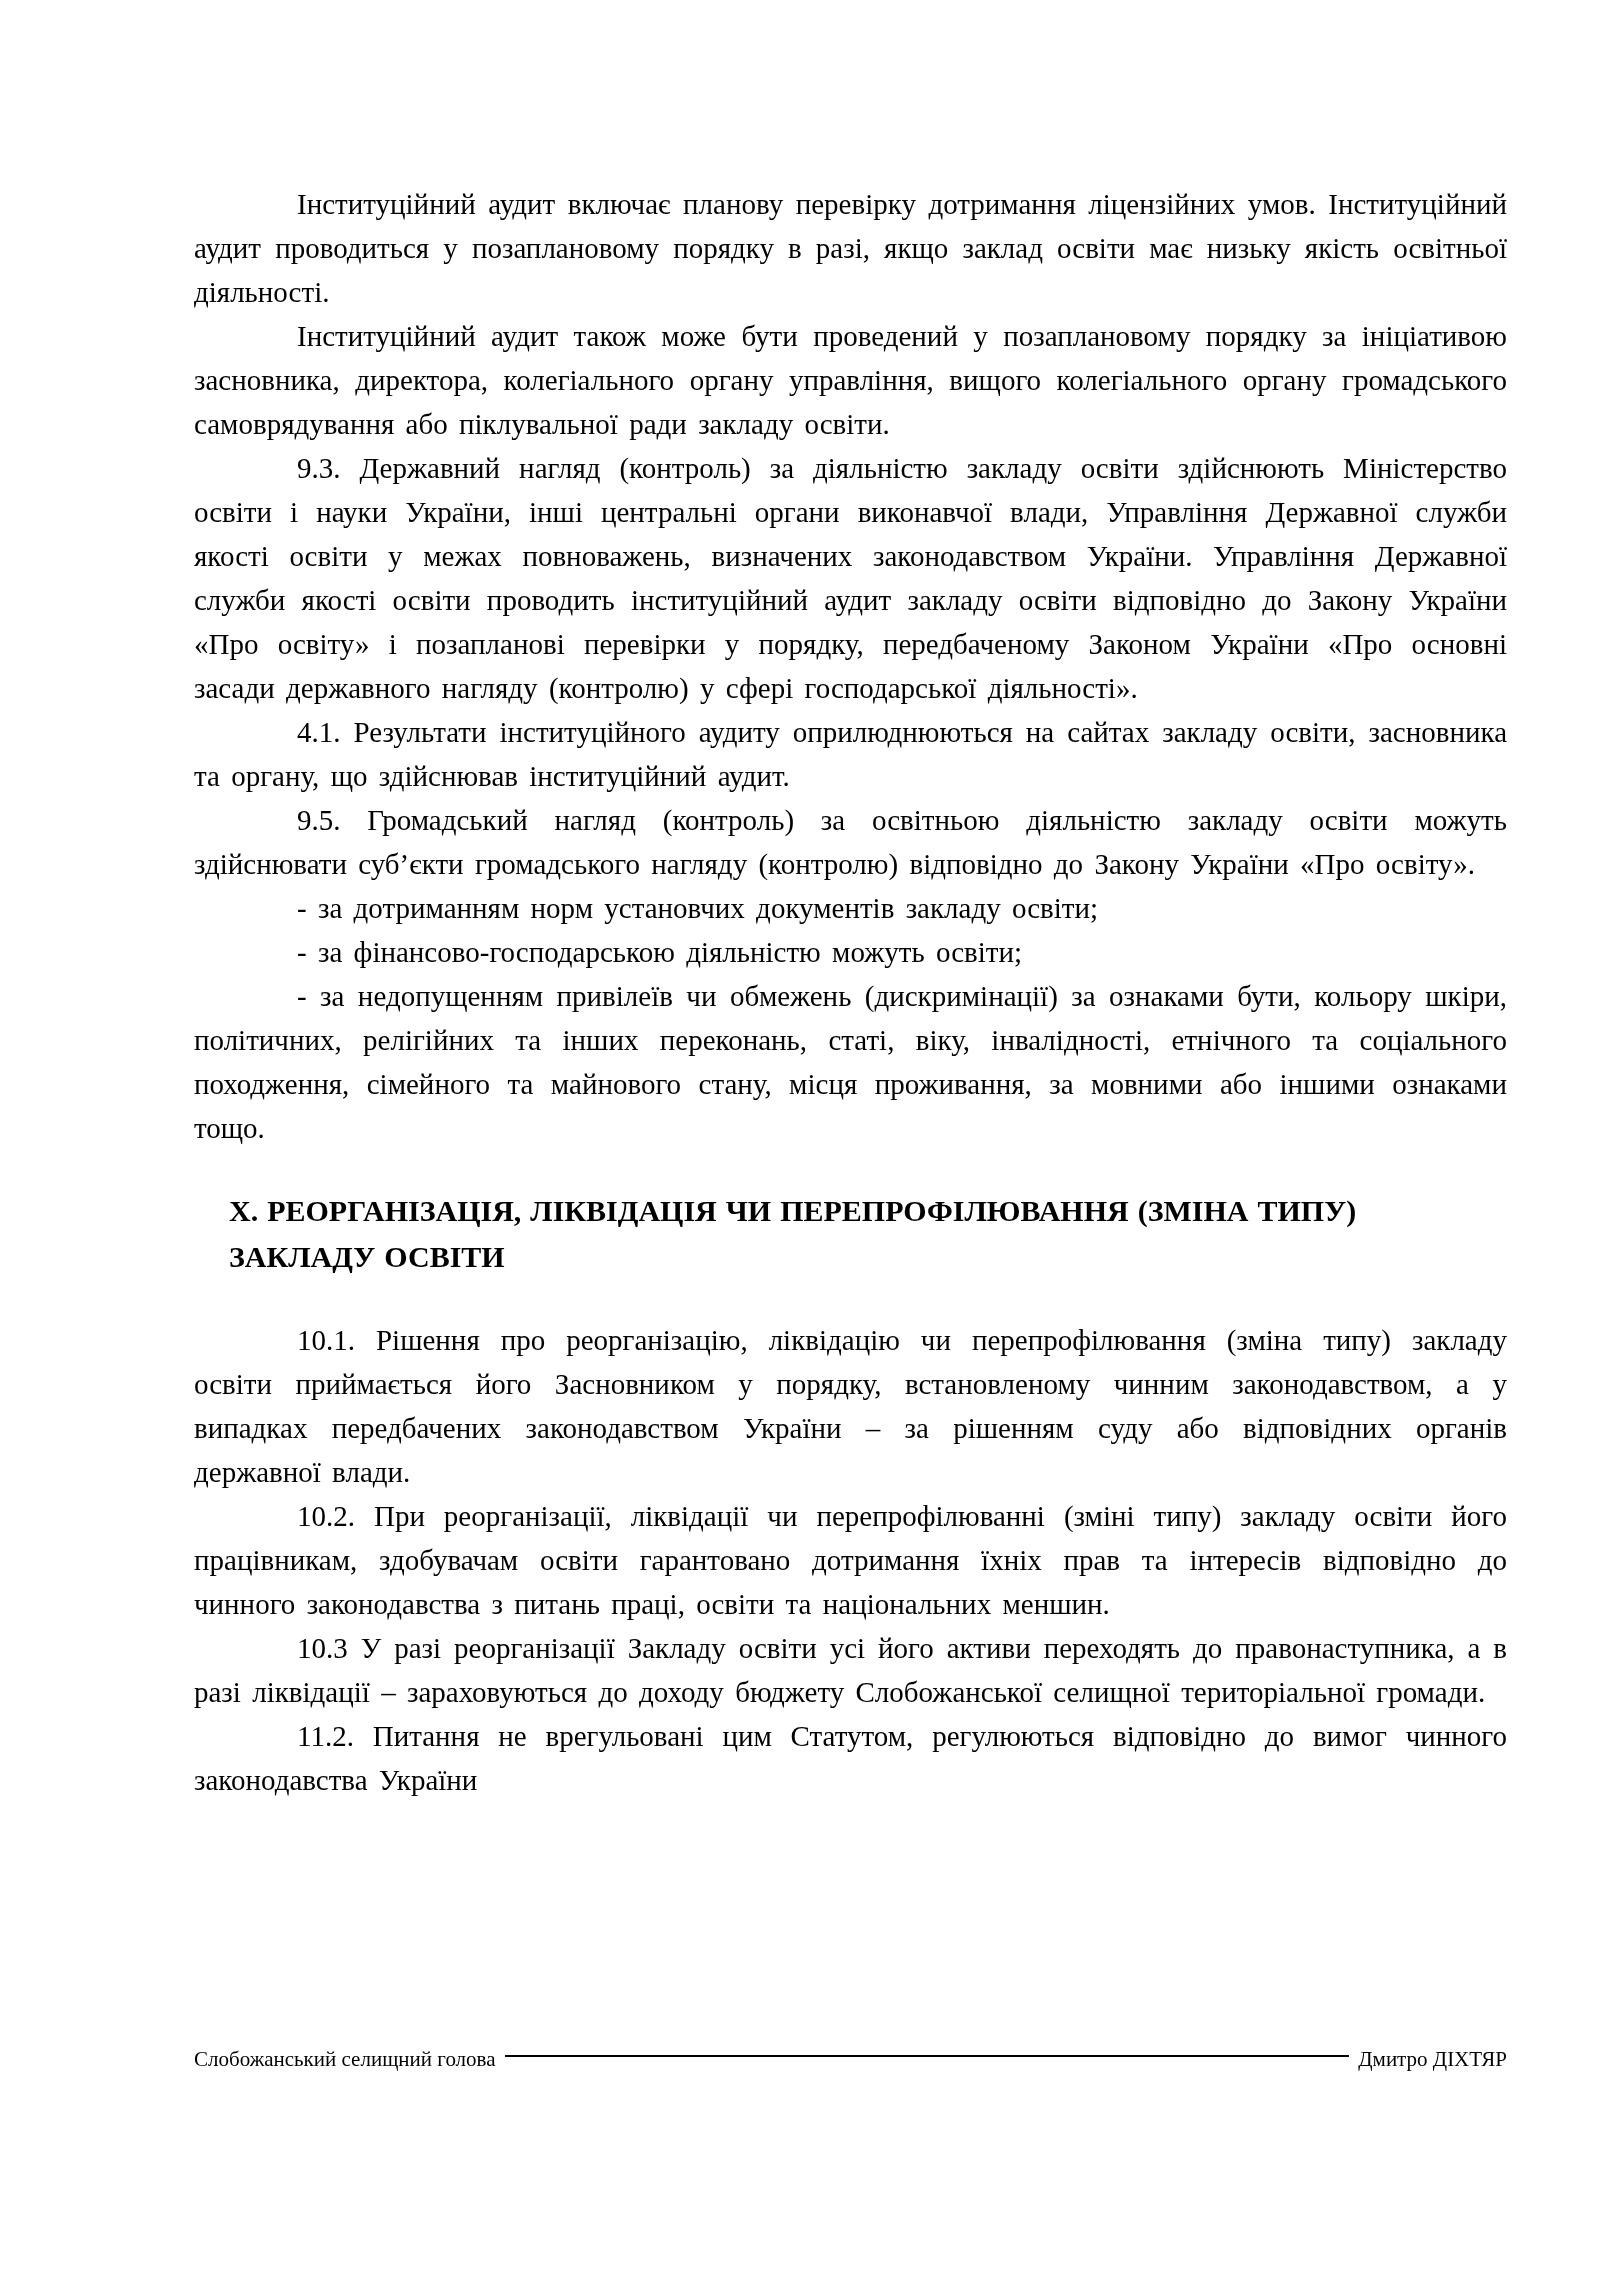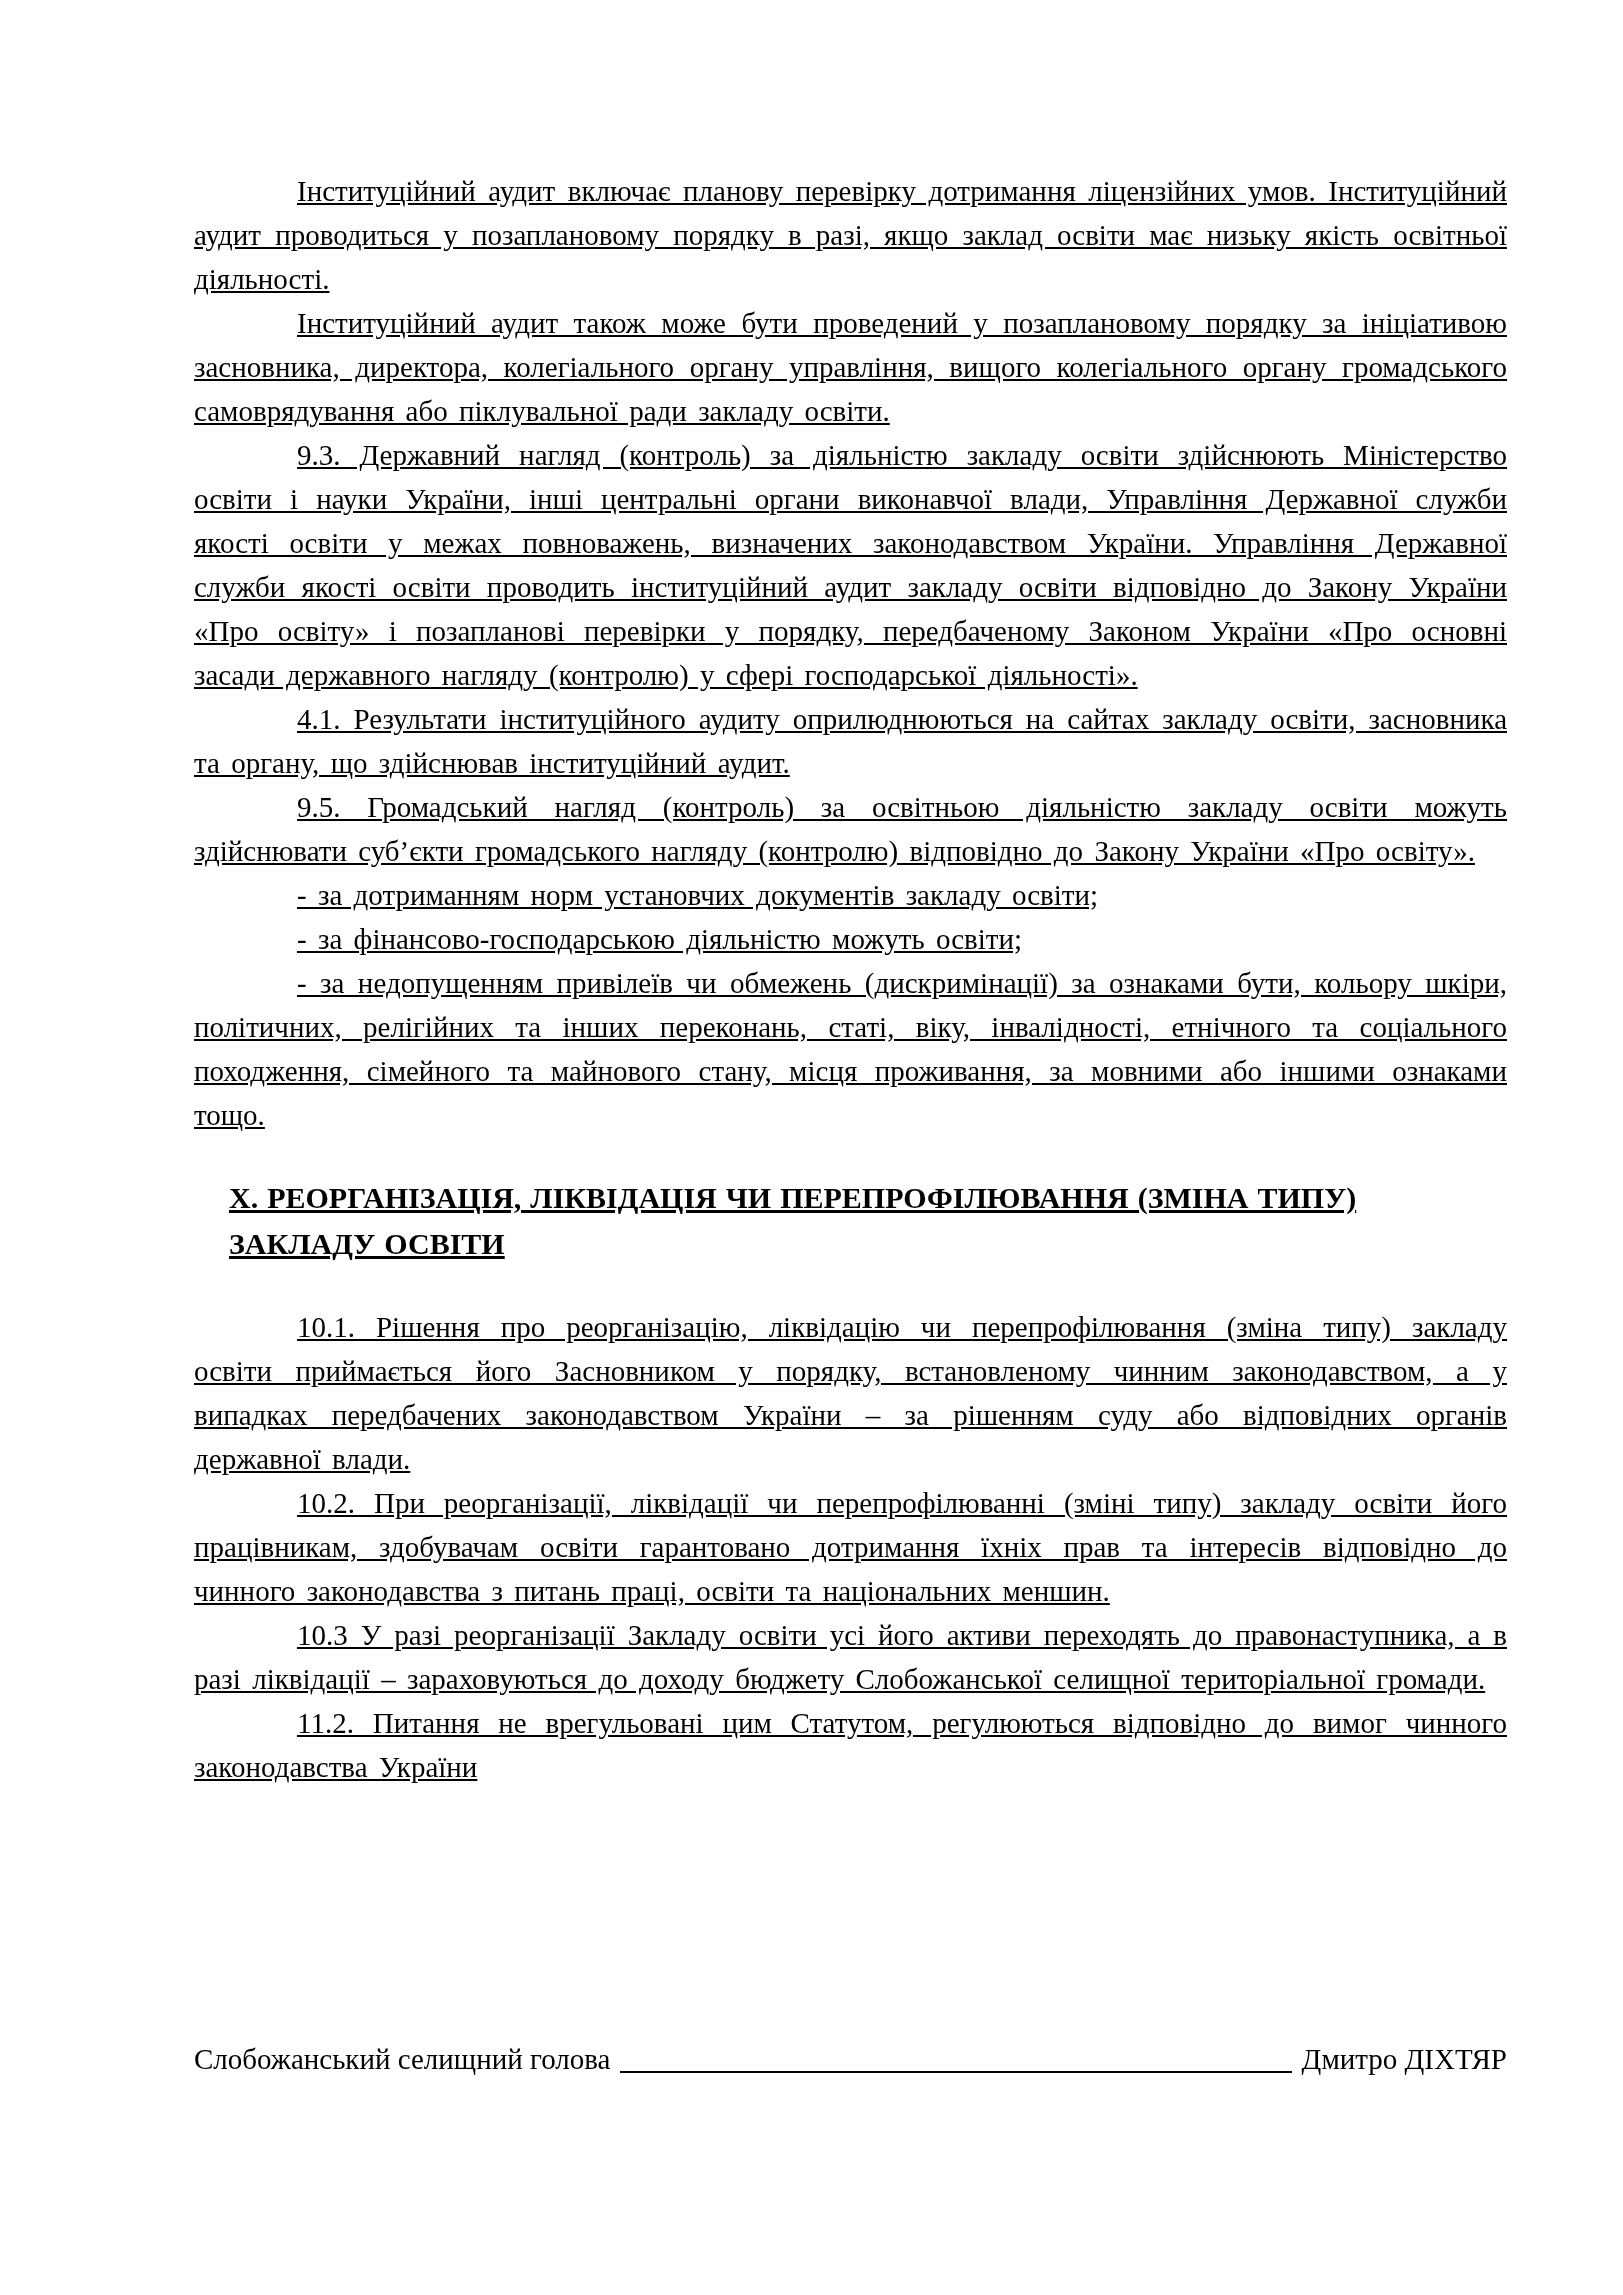--- a/index.html
+++ b/index.html
@@ -13,23 +13,22 @@
     height: 2295px;
     background: #ffffff;
     color: #000000;
     font-family: "Liberation Serif", "DejaVu Serif", serif;
     overflow: hidden;
     margin: 0 auto;
   }
   .doc-body {
     position: absolute;
     left: 194px;
-    top: 169px;
+    top: 182px;
     width: 1313px;
-    text-decoration: underline;
   }
   .para {
     margin: 0;
     font-size: 29px;
     line-height: 44px;
     text-align: justify;
     word-spacing: 0.14em;
   }
   .indent { text-indent: 103px; }
   .heading {
@@ -40,22 +39,22 @@
     margin: 38px auto;
     max-width: 1243px;
     word-spacing: 0.05em;
   }
   .signature-row {
     position: absolute;
     left: 194px;
     right: 116px;
     top: 2040px;
     display: flex;
-    align-items: flex-end;
-    font-size: 29px;
+    align-items: center;
+    font-size: 21px;
     line-height: 39px;
     white-space: nowrap;
   }
   .sig-line {
     flex: 1;
     border-bottom: 2.6px solid #000000;
     margin: 0 9.2px 6.5px 9.2px;
     min-width: 393px;
   }
 </style>

